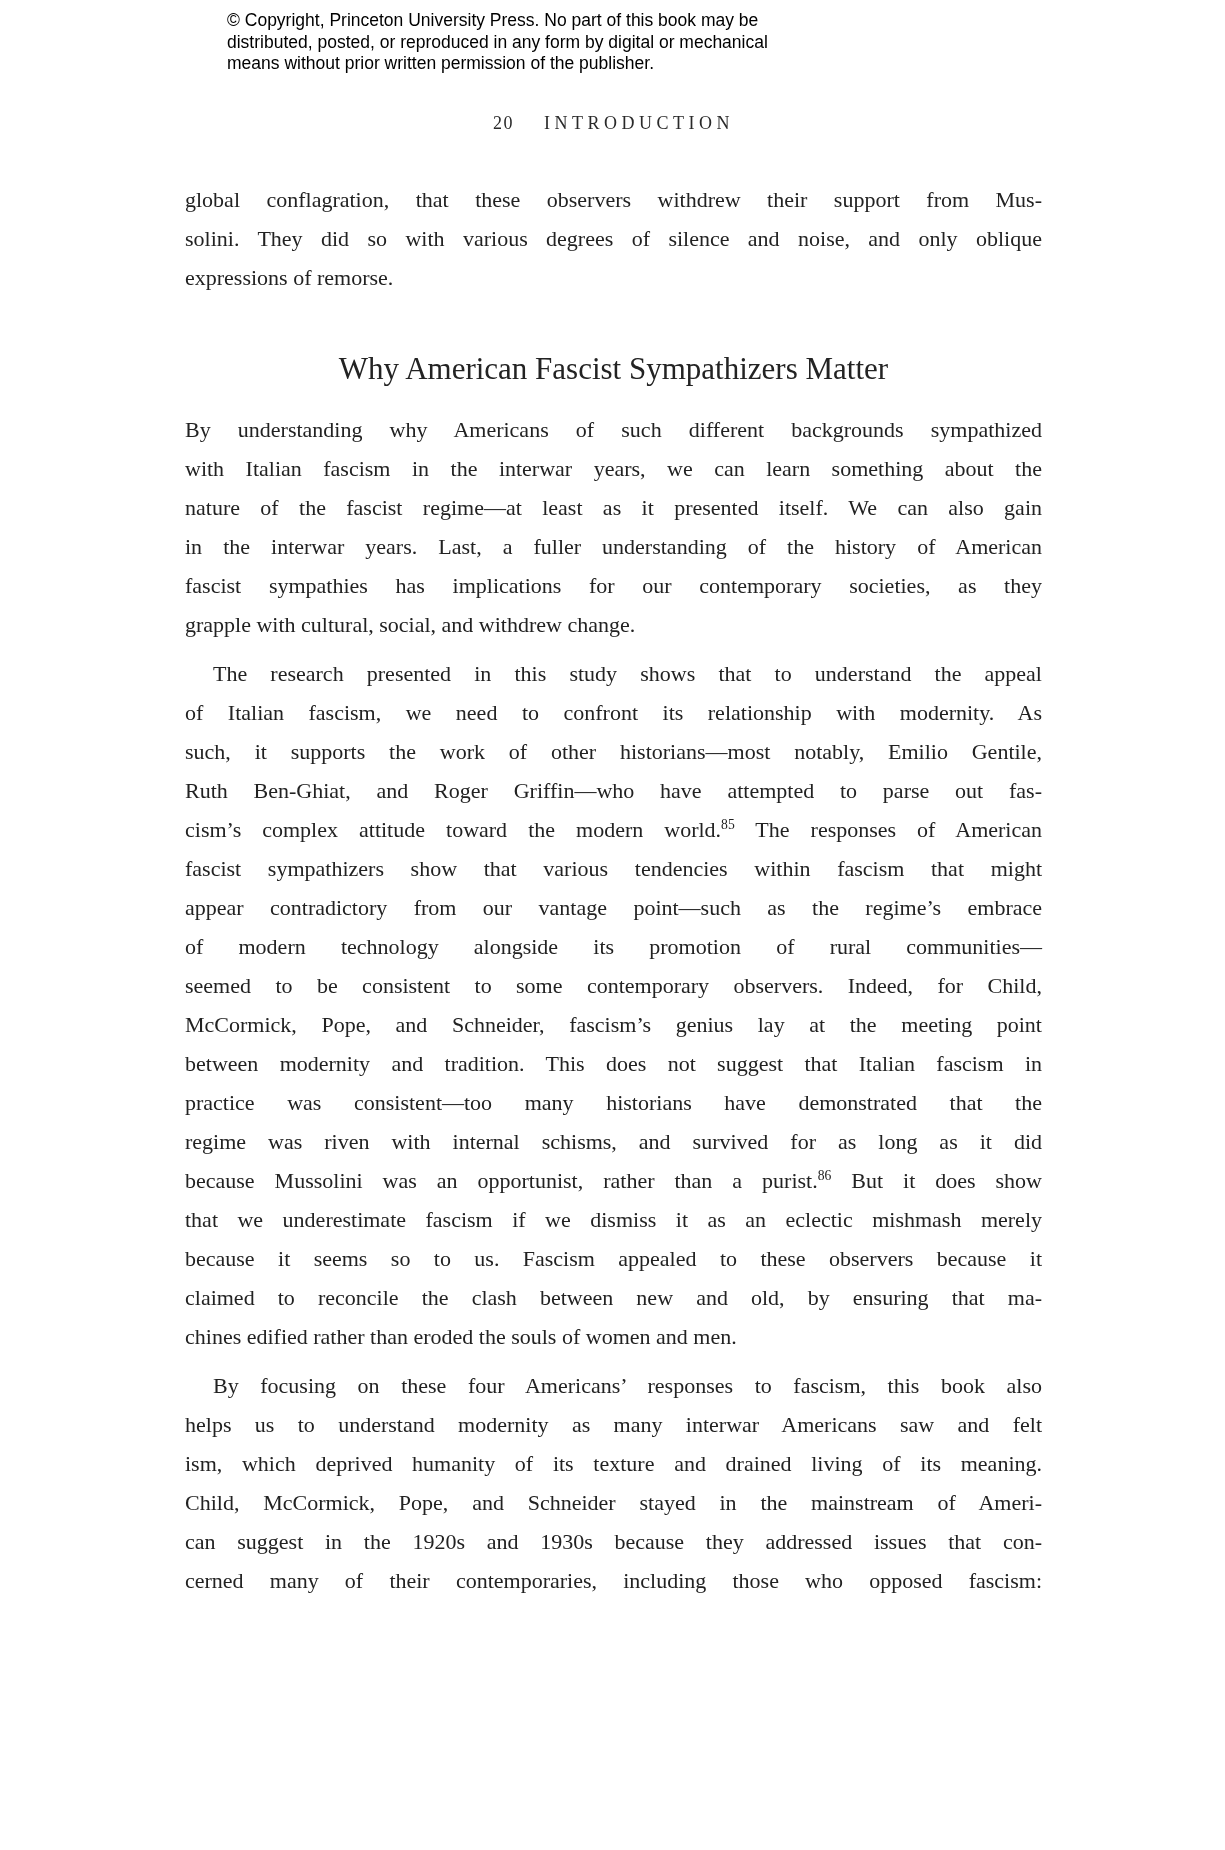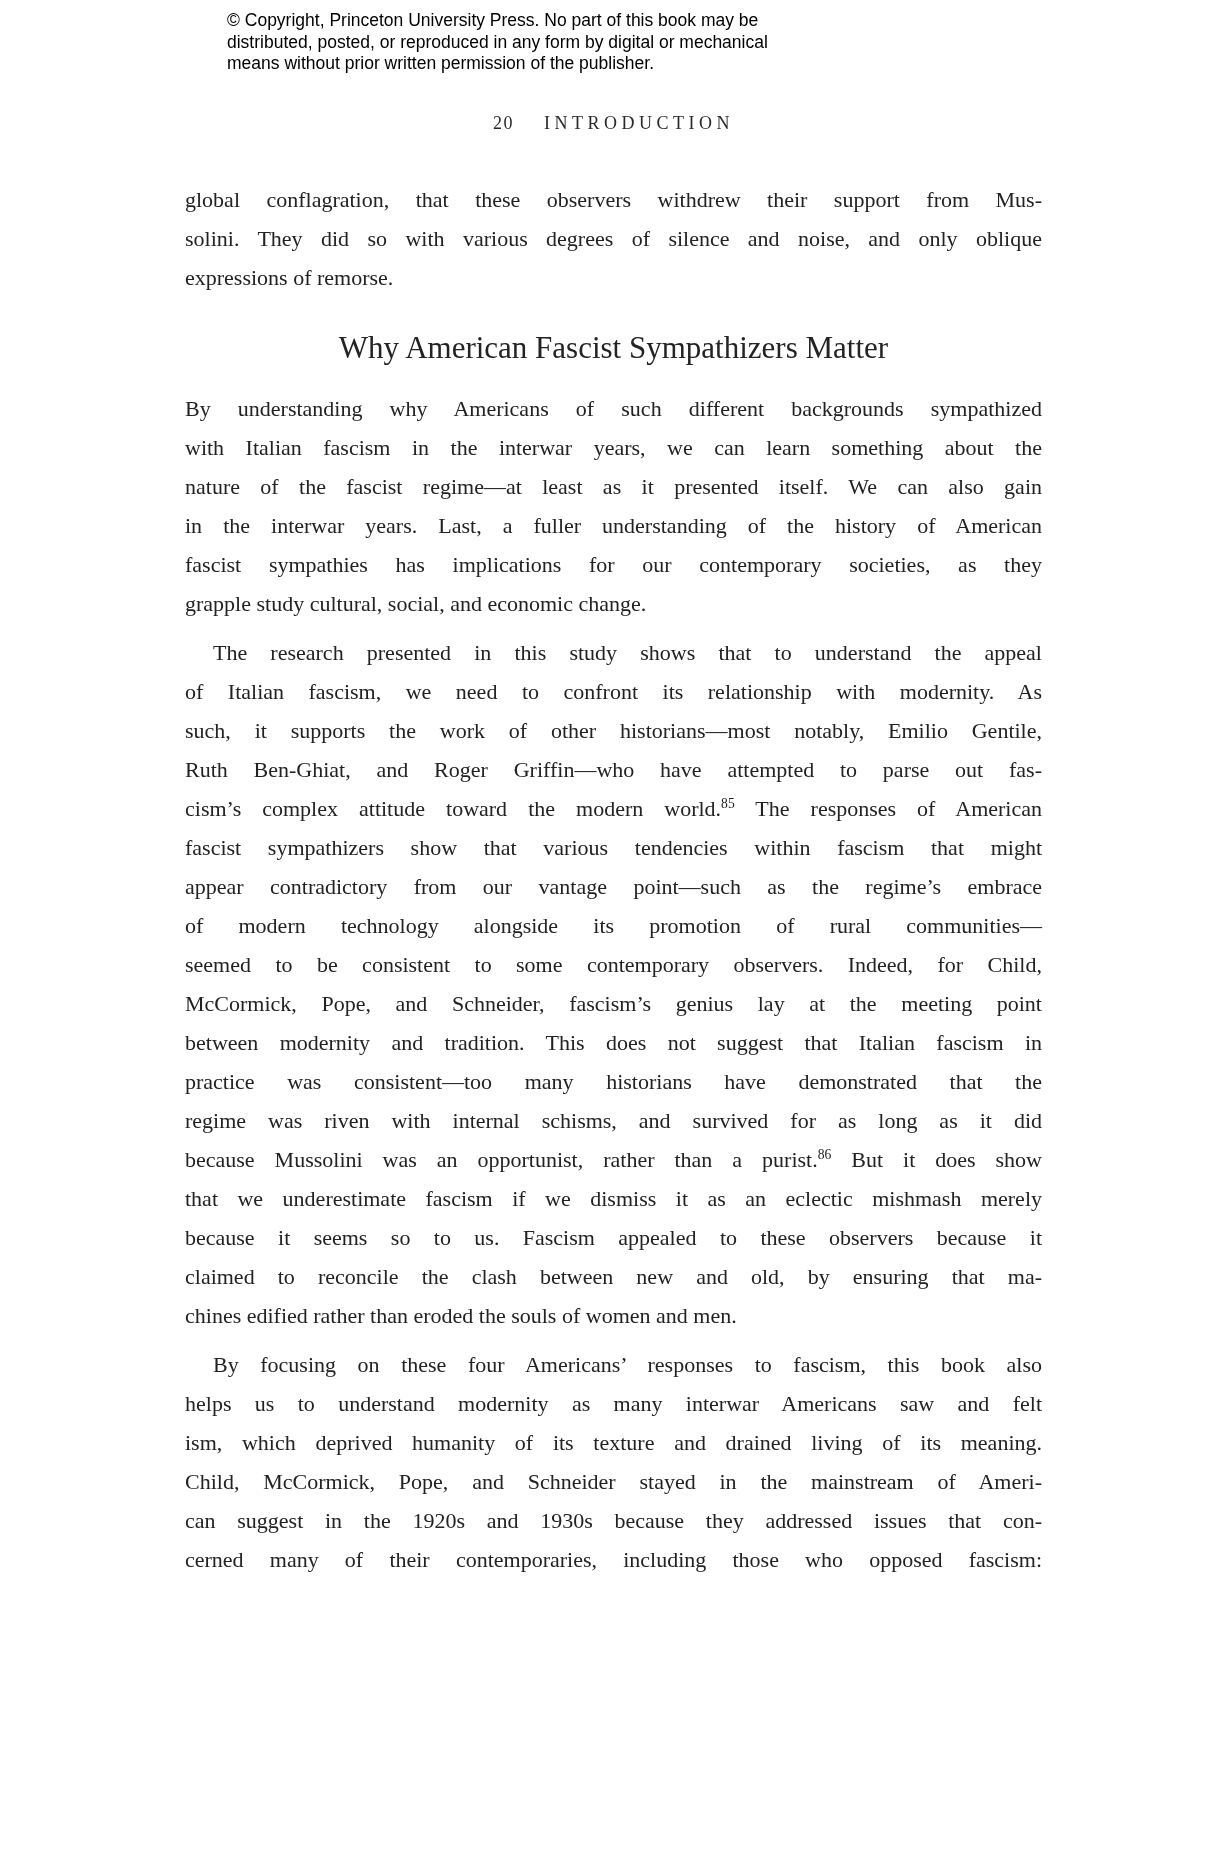--- a/index.html
+++ b/index.html
@@ -49,21 +49,21 @@
     color: #222222;
   }
   .line.rag { text-align-last: left; }
   .line.indent { text-indent: 28px; }
   .line sup {
     font-size: 0.62em;
     line-height: 0;
     vertical-align: super;
   }
   h2.section-heading {
-    margin: 31px 0 21px 0;
+    margin: 52px 0 21px 0;
     font-weight: normal;
     font-size: 31px;
     line-height: 40px;
     text-align: center;
     color: #232323;
   }
   .footer {
     position: absolute;
     left: 0;
     top: 1800px;
@@ -98,21 +98,21 @@
         </div>
       </div>
     <h2 class="section-heading">Why American Fascist Sympathizers Matter</h2>
     <div>
         <div class="para">
           <div class="line">By understanding why Americans of such different backgrounds sympathized</div>
           <div class="line">with Italian fascism in the interwar years, we can learn something about the</div>
           <div class="line">nature of the fascist regime—at least as it presented itself. We can also gain</div>
           <div class="line">in the interwar years. Last, a fuller understanding of the history of American</div>
           <div class="line">fascist sympathies has implications for our contemporary societies, as they</div>
-          <div class="line rag">grapple study cultural, social, and economic change.</div>
+          <div class="line rag">grapple with cultural, social, and withdrew change.</div>
         </div>
         <div class="para">
           <div class="line indent">The research presented in this study shows that to understand the appeal</div>
           <div class="line">of Italian fascism, we need to confront its relationship with modernity. As</div>
           <div class="line">such, it supports the work of other historians—most notably, Emilio Gentile,</div>
           <div class="line">Ruth Ben-Ghiat, and Roger Griffin—who have attempted to parse out fas-</div>
           <div class="line">cism’s complex attitude toward the modern world.<sup>85</sup> The responses of American</div>
           <div class="line">fascist sympathizers show that various tendencies within fascism that might</div>
           <div class="line">appear contradictory from our vantage point—such as the regime’s embrace</div>
           <div class="line">of modern technology alongside its promotion of rural communities—</div>

